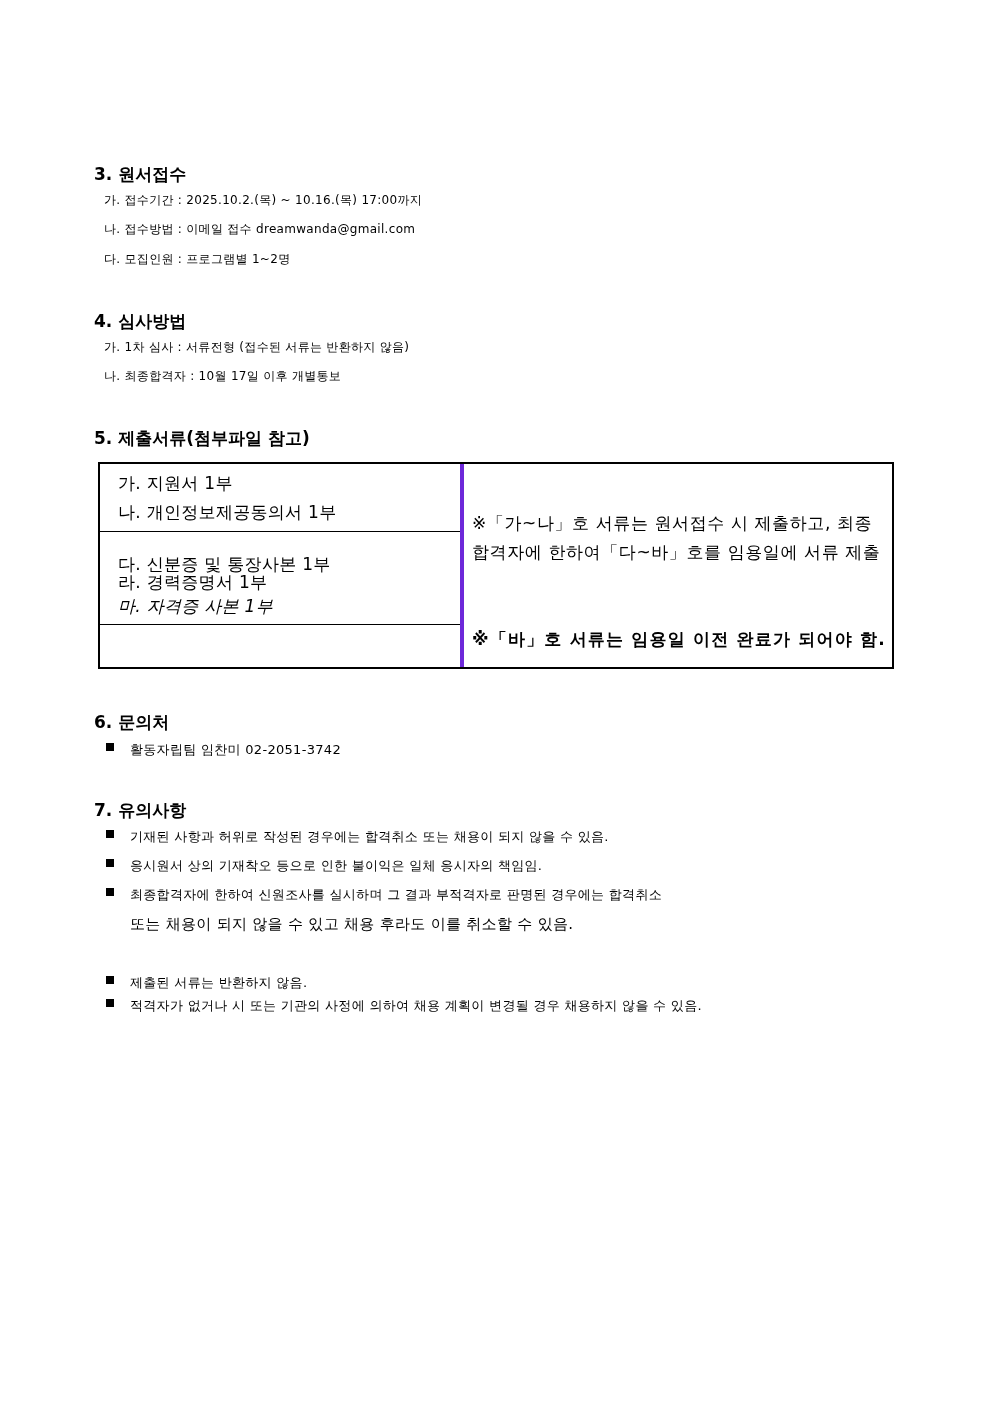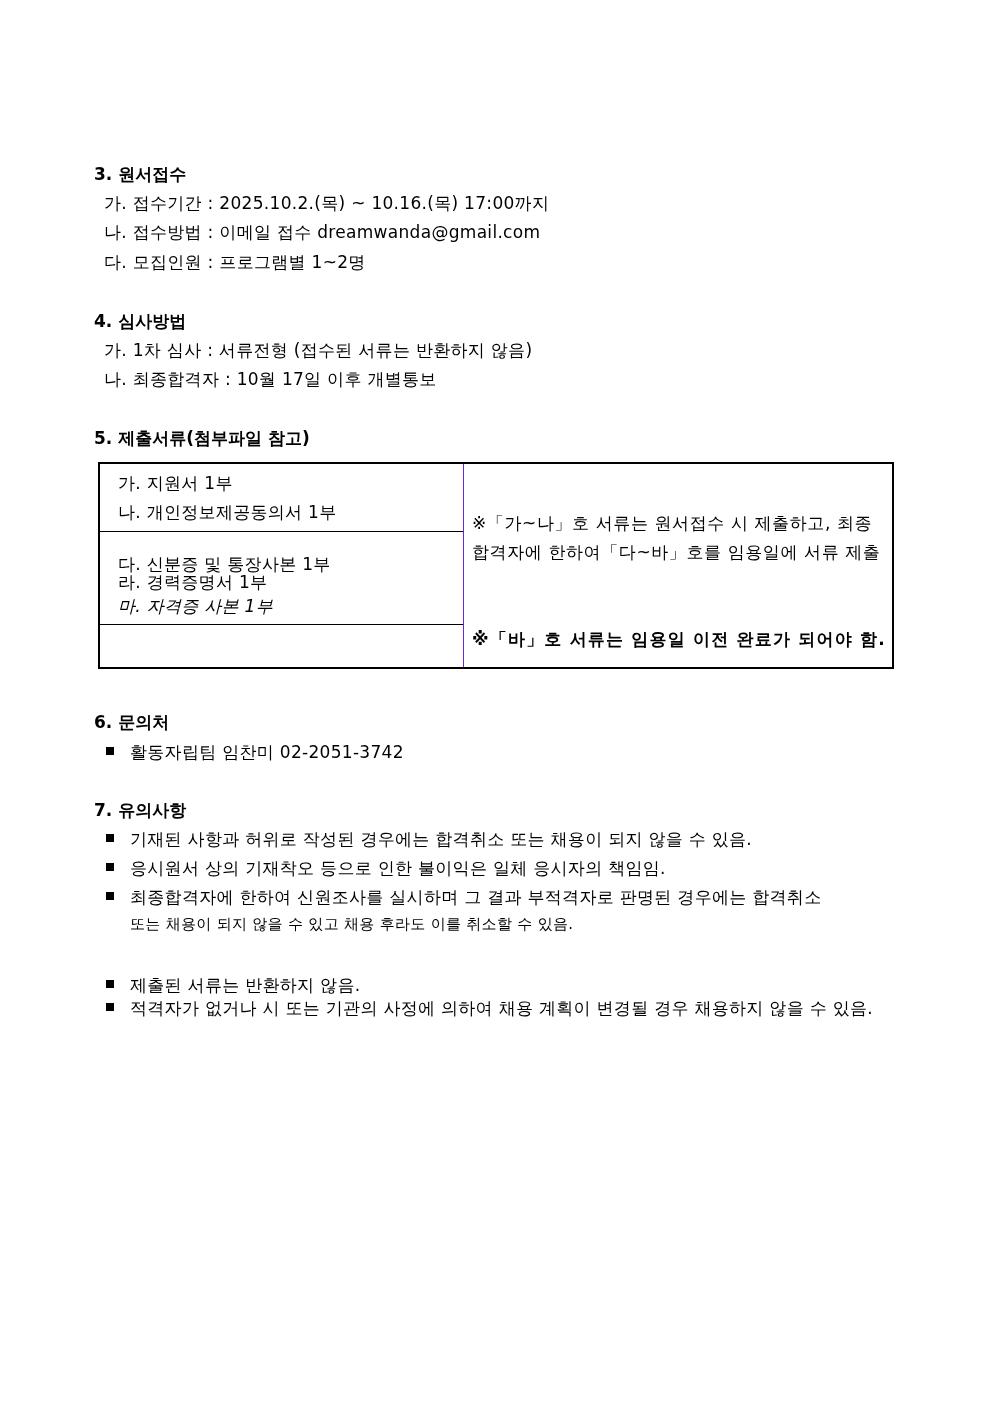--- a/index.html
+++ b/index.html
@@ -26,28 +26,28 @@
       left: 94px;
       font-weight: bold;
       font-size: 17px;
       letter-spacing: 0px;
       white-space: nowrap;
     }
     .line {
       position: absolute;
       left: 104px;
       white-space: nowrap;
-      font-size: 17px;
+      font-size: 12px;
       letter-spacing: 0.3px;
     }
     .bullet-line {
       position: absolute;
       left: 106px;
       white-space: nowrap;
-      font-size: 17px;
+      font-size: 13px;
       letter-spacing: 0.3px;
     }
     .bullet {
       display: inline-block;
       width: 8px;
       height: 8px;
       background: #000;
       margin-right: 16px;
       vertical-align: 3px;
     }
@@ -66,21 +66,21 @@
       width: 796px;
       height: 207px;
       border: 2px solid #000;
       box-sizing: border-box;
     }
     .left-col {
       position: absolute;
       left: 0; top: 0;
       width: 364px;
       height: 100%;
-      border-right: 1px solid #6d28d9;
+      border-right: 4px solid #6d28d9;
       box-sizing: border-box;
     }
     .cell {
       position: absolute;
       left: 0;
       width: 100%;
       box-sizing: border-box;
     }
     .cell-1 { top: 0; height: 68px; border-bottom: 1px solid #000; }
     .cell-2 { top: 68px; height: 93px; border-bottom: 1px solid #000; }

